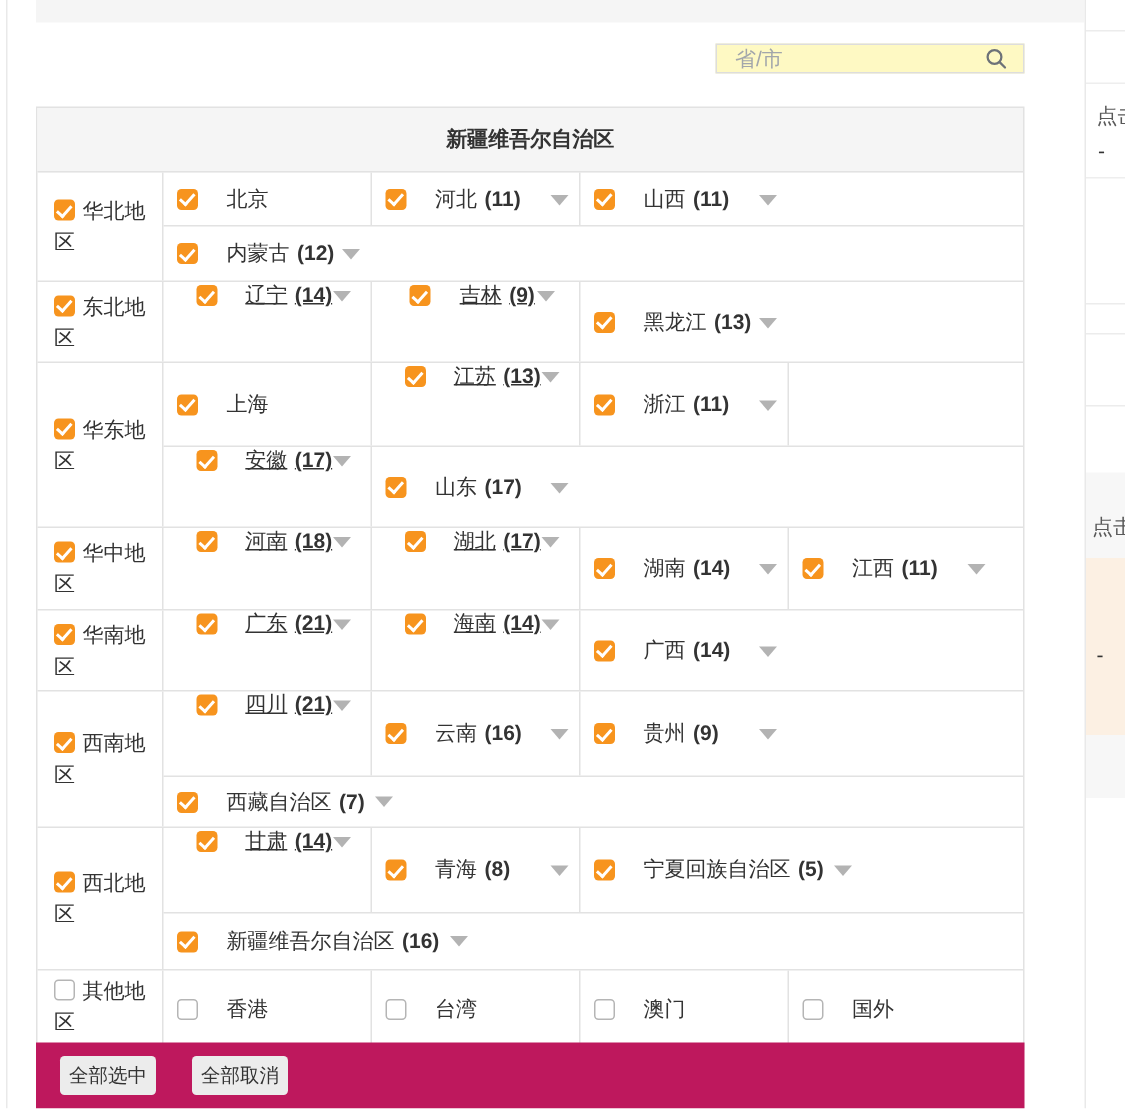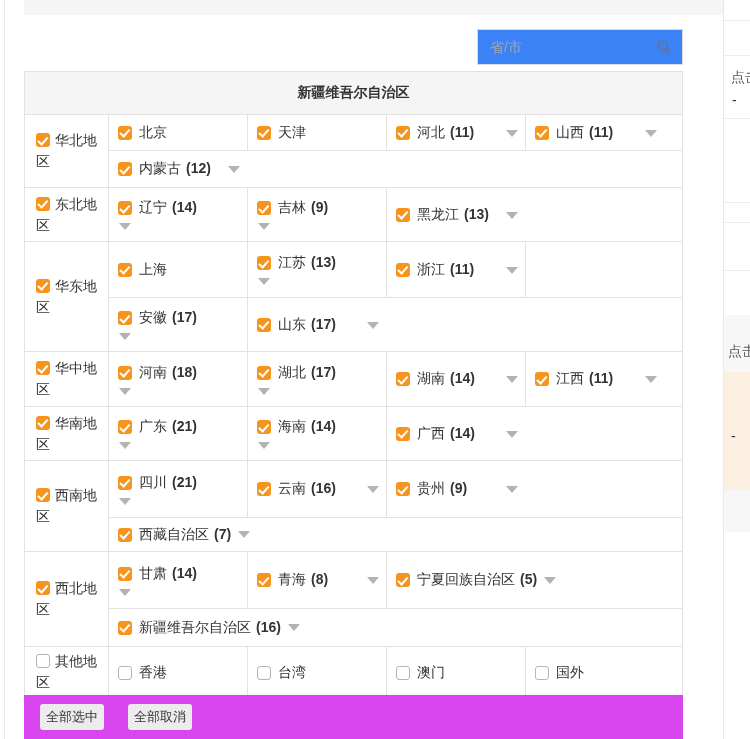--- a/index.html
+++ b/index.html
@@ -4,22 +4,22 @@
 <style>
   html,body{margin:0;padding:0;}
   body{
     width:750px;height:739px;position:relative;overflow:hidden;
     background:#fff;font-family:"Liberation Sans",sans-serif;color:#333;
   }
   .left-border{position:absolute;left:4px;top:0;bottom:0;width:1px;background:#e9e9e9;}
   .top-bar{position:absolute;left:24px;top:0;width:699px;height:15px;background:#f5f5f5;}
 
   
-  .search-wrap{position:absolute;left:477px;top:29px;width:206px;height:36px;
-    border:1px solid #ddd;border-radius:0;box-sizing:border-box;background:#3b82f6;
+  .search-wrap{position:absolute;left:477px;top:29px;width:206px;height:20px;
+    border:1px solid #ddd;border-radius:0;box-sizing:border-box;background:#fef9c3;
     display:flex;align-items:center;}
   .search-input{border:0;outline:0;flex:1;min-width:0;padding:0 6px 0 12px;font-size:14px;color:#333;font-family:inherit;background:transparent;}
   .search-input::placeholder{color:#a2a6ab;}
   .search-icon{flex:none;margin-right:10px;display:flex;}
 
   
   .panel{position:absolute;left:24px;top:71px;width:659px;border:1px solid #e2e2e2;box-sizing:border-box;background:#fff;}
   .thead{height:42px;background:#f5f5f5;border-bottom:1px solid #e2e2e2;
     display:flex;align-items:center;justify-content:center;font-size:14px;font-weight:bold;color:#333;}
   .region-row{display:flex;border-bottom:1px solid #e2e2e2;}
@@ -38,35 +38,35 @@
 
   
   .cb{width:14px;height:14px;border-radius:3px;flex:none;display:inline-block;position:relative;box-sizing:border-box;}
   .cb.on{background:#f7941e;}
   .cb.on::after{content:'';position:absolute;left:4px;top:1.5px;width:4px;height:7.5px;
     border:solid #fff;border-width:0 2px 2px 0;transform:rotate(42deg);}
   .cb.off{background:#fff;border:1px solid #b5b5b5;}
   .cell .cb{margin-right:7px;}
   .rwrap .cb{vertical-align:-2px;margin-right:5px;}
 
-  .txt{white-space:nowrap;}
+  .txt{white-space:nowrap;margin-left:12px;}
   .cnt{font-weight:bold;margin-left:5px;}
   .cnt:empty{margin-left:0;}
 
   
   .arrow{width:0;height:0;border-left:6px solid transparent;border-right:6px solid transparent;
     border-top:7px solid #b3b3b3;display:inline-block;}
   .arrow.fixed{position:absolute;left:119px;top:50%;margin-top:-3px;}
   .arrow.after{margin-left:7px;}
-  .cell.below{flex-direction:column;align-items:flex-start;justify-content:center;}
+  .cell.below{align-items:flex-start;justify-content:center;text-decoration:underline;}
   .cell.below .line{display:flex;align-items:center;}
   .cell.below > .arrow{margin:6px 0 0 1px;}
 
   
-  .footer-strip{position:absolute;left:24px;top:695px;width:659px;height:44px;background:#d946ef;}
+  .footer-strip{position:absolute;left:24px;top:695px;width:659px;height:44px;background:#be185d;}
   .btn{position:absolute;top:9px;height:26px;line-height:26px;background:#ececec;border-radius:3px;
     font-size:13px;color:#333;text-align:center;padding:0 6px;min-width:46px;cursor:pointer;}
   .btn.b1{left:16px;}
   .btn.b2{left:104px;}
 
   
   .right-panel{position:absolute;left:723px;top:0;right:0;bottom:0;border-left:1px solid #e9e9e9;background:#fff;overflow:hidden;}
   .rp-line{position:absolute;left:0;right:0;height:1px;background:#ececec;}
   .rp-card{position:absolute;left:0;right:0;top:55px;height:62px;border-top:1px solid #eee;border-bottom:1px solid #eee;background:#fff;}
   .rp-card .t{position:absolute;left:7px;top:13px;font-size:14px;color:#595959;white-space:nowrap;}
@@ -101,24 +101,20 @@
       <div class="rwrap"><span class="cb on"></span><span>华北地区</span></div>
     </div>
     <div class="rows">
       <div class="sub-row h35">
         <div class="cell w">
             <span class="cb on"></span>
             <span class="txt"><span>北京</span></span>
           </div>
         <div class="cell w">
             <span class="cb on"></span>
-            <span class="txt"><span>天津</span></span>
-          </div>
-        <div class="cell w">
-            <span class="cb on"></span>
             <span class="txt"><span>河北</span><b class="cnt">(11)</b></span>
             <i class="arrow fixed"></i>
           </div>
         <div class="cell last">
             <span class="cb on"></span>
             <span class="txt"><span>山西</span><b class="cnt">(11)</b></span>
             <i class="arrow fixed"></i>
           </div>
       </div>
       <div class="sub-row h36">

